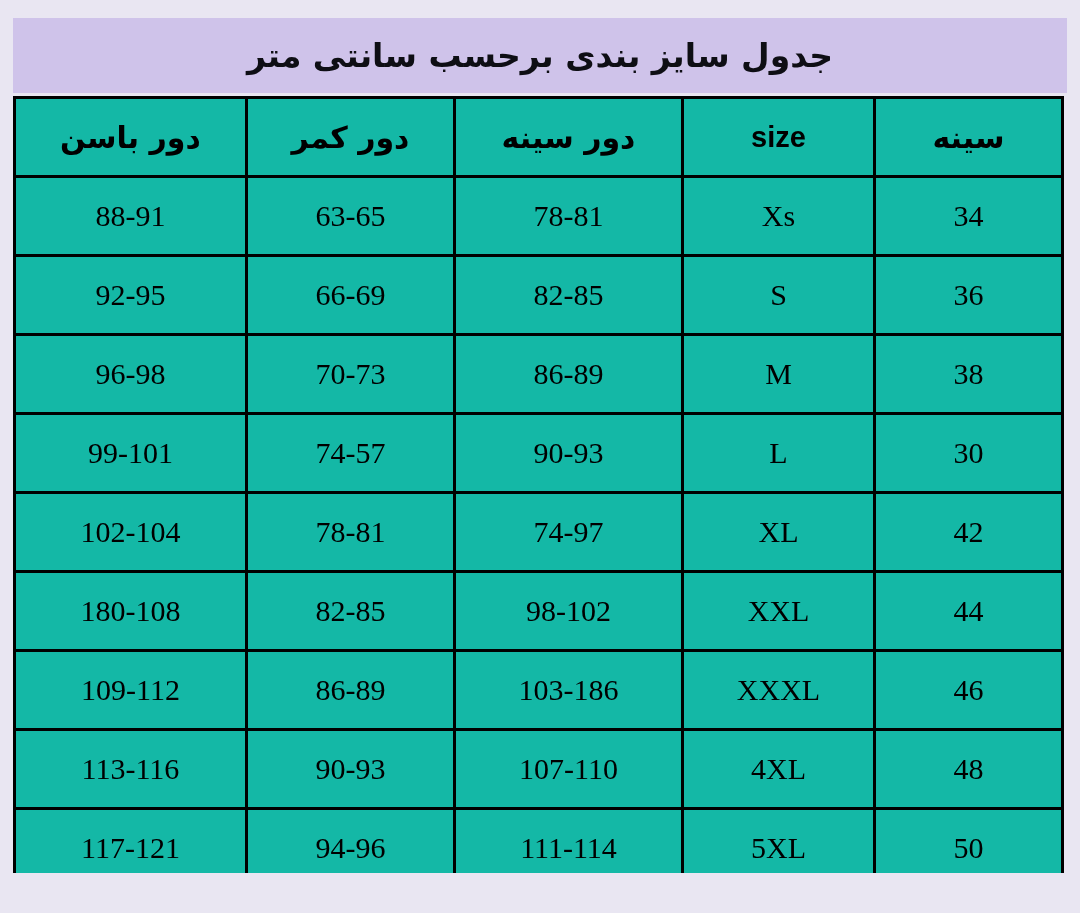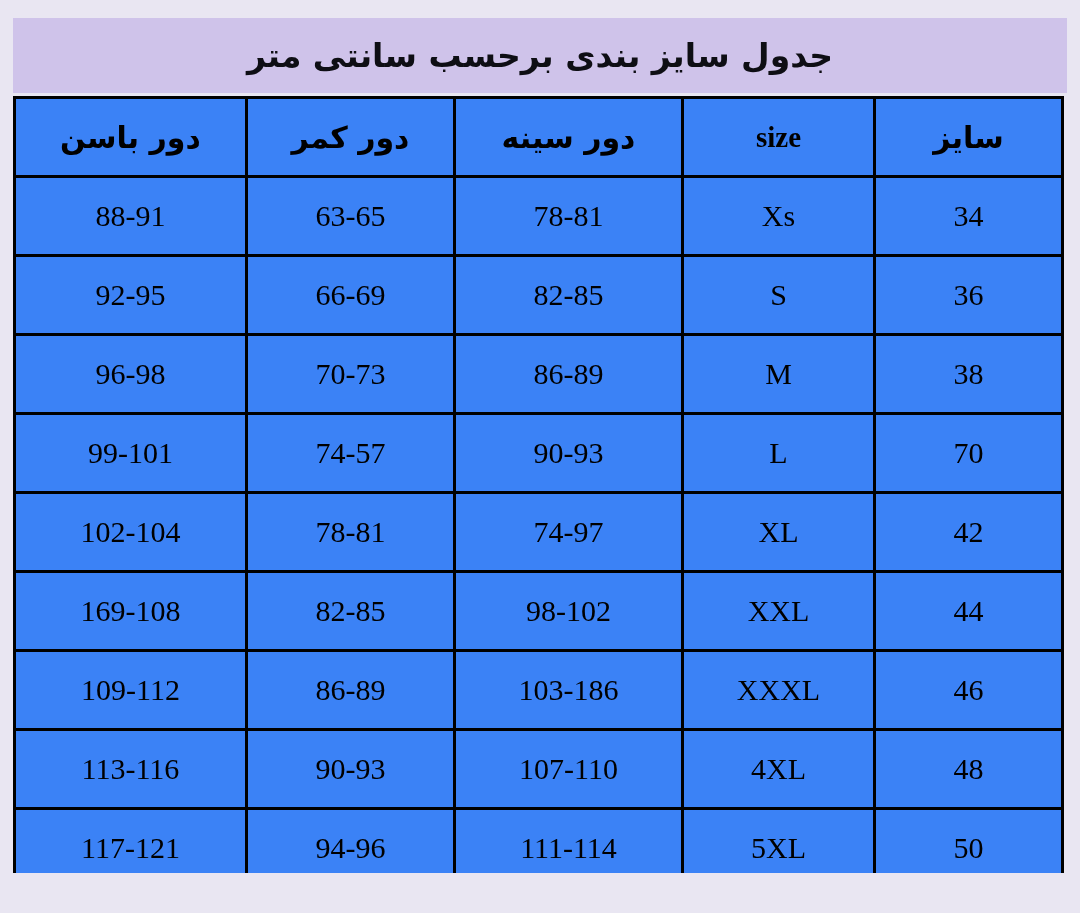--- a/index.html
+++ b/index.html
@@ -53,31 +53,31 @@
     table-layout: fixed;
     background: #ffffff;
     direction: rtl;
   }
   table.size-table td, table.size-table th {
     border: 3px solid #000000;
     text-align: center;
     vertical-align: middle;
     padding: 0;
     height: 76px;
-    background: #3b82f6;
+    background: #14b8a6;
     color: #000000;
   }
   thead th {
     font-family: "DejaVu Sans", sans-serif;
     font-size: 30px;
     font-weight: bold;
     height: 80px;
   }
   thead th.latin {
-    font-family: Liberation Serif, serif;
+    font-family: Liberation Sans, sans-serif;
     font-size: 29px;
     font-weight: bold;
   }
   tbody td {
     font-family: "Liberation Serif", serif;
     font-size: 30px;
     font-weight: normal;
   }
   tbody td.size-letter {
     font-size: 30px;
@@ -111,21 +111,21 @@
     <table class="size-table">
       <colgroup>
         <col class="c-size-num">
         <col class="c-size-intl">
         <col class="c-bust">
         <col class="c-waist">
         <col class="c-hip">
       </colgroup>
       <thead>
         <tr>
-          <th>سایز</th>
+          <th>سینه</th>
           <th class="latin">size</th>
           <th>دور سینه</th>
           <th>دور کمر</th>
           <th>دور باسن</th>
         </tr>
       </thead>
       <tbody>
         <tr>
           <td>34</td>
           <td class="size-letter">Xs</td>
@@ -141,39 +141,39 @@
           <td>92-95</td>
         </tr>
         <tr>
           <td>38</td>
           <td class="size-letter">M</td>
           <td>86-89</td>
           <td>70-73</td>
           <td>96-98</td>
         </tr>
         <tr>
-          <td>70</td>
+          <td>30</td>
           <td class="size-letter">L</td>
           <td>90-93</td>
           <td>74-57</td>
           <td>99-101</td>
         </tr>
         <tr>
           <td>42</td>
           <td class="size-letter">XL</td>
           <td>74-97</td>
           <td>78-81</td>
           <td>102-104</td>
         </tr>
         <tr>
           <td>44</td>
           <td class="size-letter">XXL</td>
           <td>98-102</td>
           <td>82-85</td>
-          <td>169-108</td>
+          <td>180-108</td>
         </tr>
         <tr>
           <td>46</td>
           <td class="size-letter">XXXL</td>
           <td>103-186</td>
           <td>86-89</td>
           <td>109-112</td>
         </tr>
         <tr>
           <td>48</td>

